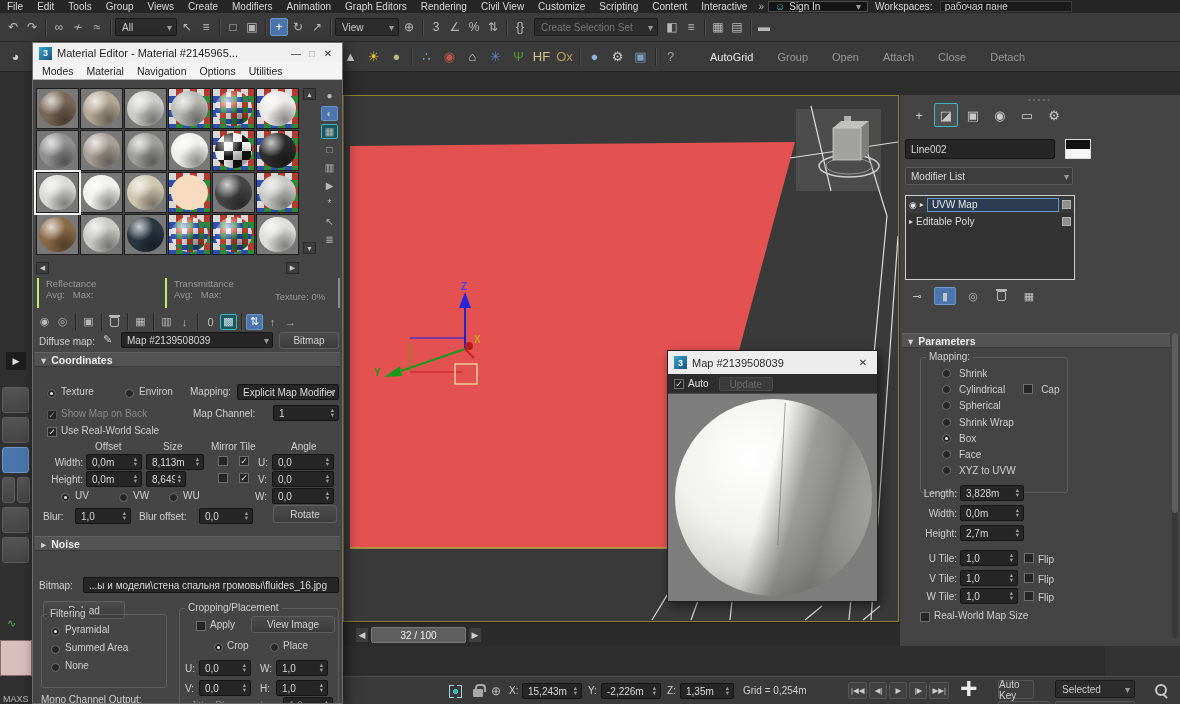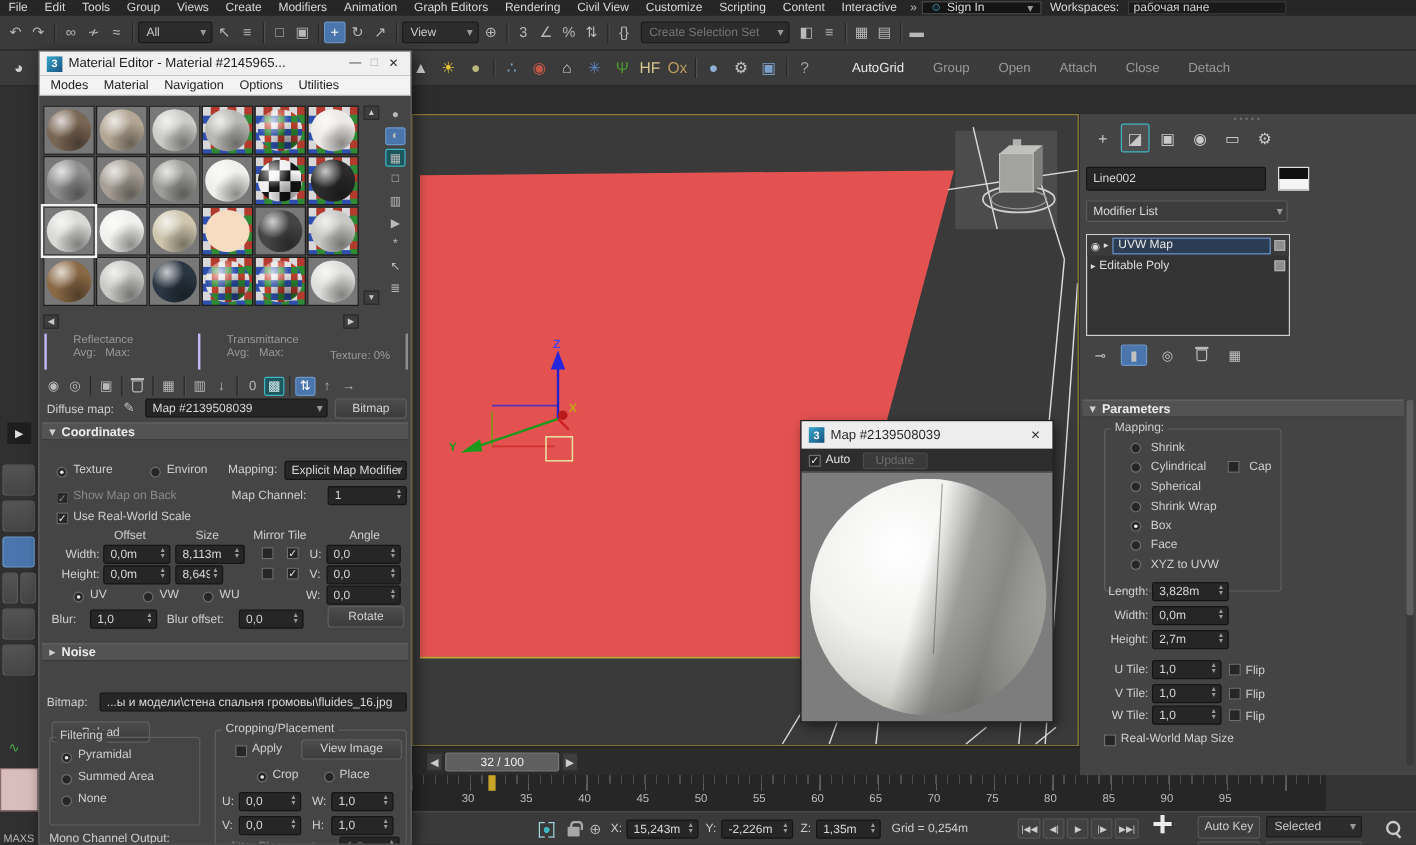--- a/index.html
+++ b/index.html
@@ -50,21 +50,21 @@
   .slot.sel{outline:2px solid #f2f2f2;z-index:2}
   .ball{position:absolute;inset:2px;border-radius:50%;display:block}
   .ball::after{content:"";position:absolute;inset:0;border-radius:50%;background:radial-gradient(circle at 33% 28%,rgba(255,255,255,.75),rgba(255,255,255,0) 40%),radial-gradient(circle at 70% 82%,rgba(0,0,0,.42),rgba(0,0,0,0) 48%)}
   .ball.flat::after{display:none}
   .ball.rgb{background:repeating-conic-gradient(#c04030 0% 25%,#2f8a34 0% 50%,#2f4fae 0% 75%,#e2e2e2 0% 100%);background-size:11px 11px}
   .ball.bw{background:repeating-conic-gradient(#161616 0% 25%,#f0f0f0 0% 50%,#161616 0% 75%,#f0f0f0 0% 100%);background-size:18px 18px}
   .sarr{position:absolute;width:13px;height:12px;background:#3d3d3d;border:1px solid #2a2a2a;color:#c8c8c8;font-size:7px;display:flex;align-items:center;justify-content:center}
   #stripicons{position:absolute;left:285px;top:8px;width:23px;display:flex;flex-direction:column;gap:3px;align-items:center}
   .strip-icon{width:17px;height:15px;display:flex;align-items:center;justify-content:center;color:#b9b9b9;font-size:10px;border-radius:2px}
   .statwrap{position:absolute;left:4px;top:198px;width:303px;height:30px;display:flex;color:#9a9a9a;font-size:9.5px}
-  .statcol{border-left:2px solid #c4b5fd;padding-left:22px;width:128px}
+  .statcol{border-left:2px solid #bef264;padding-left:7px;width:128px}
   .statend{border-left:2px solid #8f8f8f;margin-left:auto}
   #mtltools{position:absolute;left:3px;top:232px;width:304px;height:19px;display:flex;align-items:center;gap:1px}
   .field{position:absolute;height:16px;background:#262626;border:1px solid #151515;border-radius:2px;color:#d8d8d8;display:flex;align-items:center;padding:0 1px 0 5px;font-size:10px}
   .field.dim{color:#7e7e7e}
   .field .fv{flex:1;white-space:nowrap;overflow:hidden}
   .spin{width:9px;display:flex;flex-direction:column;align-items:center;line-height:4.6px;font-size:6.5px;color:#9c9c9c;flex:none}
   .spin::before{content:"▴"}.spin::after{content:"▾"}
   .drop{position:absolute;height:16px;background:#262626;border:1px solid #151515;border-radius:2px;color:#d8d8d8;display:flex;align-items:center;padding:0 14px 0 5px;font-size:10px;white-space:nowrap;overflow:hidden}
   .drop::after{content:"▾";position:absolute;right:3px;color:#9a9a9a}
   .btn{position:absolute;background:linear-gradient(#4c4c4c,#3c3c3c);border:1px solid #5f5f5f;border-radius:3px;color:#d2d2d2;display:flex;align-items:center;justify-content:center;font-size:10px}
@@ -713,37 +713,20 @@
     <span class="lbl" style="left:34px;top:515px">Real-World Map Size</span>
     <span class="vsb"></span>
   </div>
 
   <div id="sliderrow">
     <span class="sbtn" style="left:12px">◀</span>
     <span class="sthumb">32 / 100</span>
     <span class="sbtn" style="left:125px">▶</span>
   </div>
 
-  <div id="ruler">
-    <span id="marker"></span>
-  <span class="tick" style="left: 47px;">30</span>
-      <span class="tick" style="left: 95.54px;">35</span>
-      <span class="tick" style="left: 144.08px;">40</span>
-      <span class="tick" style="left: 192.62px;">45</span>
-      <span class="tick" style="left: 241.16px;">50</span>
-      <span class="tick" style="left: 289.7px;">55</span>
-      <span class="tick" style="left: 338.24px;">60</span>
-      <span class="tick" style="left: 386.78px;">65</span>
-      <span class="tick" style="left: 435.32px;">70</span>
-      <span class="tick" style="left: 483.86px;">75</span>
-      <span class="tick" style="left: 532.4px;">80</span>
-      <span class="tick" style="left: 580.94px;">85</span>
-      <span class="tick" style="left: 629.48px;">90</span>
-      <span class="tick" style="left: 678.02px;">95</span>
-    </div>
   <div id="rulerend"></div>
 
   <div id="statusrow">
     <span class="icon-isolate"></span>
     <span class="icon-lock"></span>
     <span style="position:absolute;left:148px;top:7px;color:#b8b8b8;font-size:12px">⊕</span>
     <span class="sflbl" style="left:166px">X:</span>
     <span class="field" style="left:179px;top:6px;width:60px">
         <span class="fv">15,243m</span>
         <span class="spin"></span>
@@ -760,21 +743,21 @@
       </span>
     <span class="sflbl" style="left:400px">Grid = 0,254m</span>
     <span class="pbwrap">
         <span class="pbtn">|◀◀</span>
         <span class="pbtn">◀|</span>
         <span class="pbtn">▶</span>
         <span class="pbtn">|▶</span>
         <span class="pbtn">▶▶|</span>
       </span>
     <span class="bigplus">+</span>
-    <span class="skbtn" style="left:655px;top:3px;width:52px">Auto Key</span>
+    <span class="skbtn" style="left:655px;top:3px;width:36px">Auto Key</span>
     <span class="tdrop" style="position:absolute;left:712px;top:3px;width:80px">
         <span>Selected</span>
       </span>
     <span class="skbtn" style="left:655px;top:24px;width:52px">Set Key</span>
     <span class="skbtn" style="left:712px;top:24px;width:80px">Key Filters...</span>
     <span class="icon-zoom" style="left:812px;top:7px"></span>
   </div>
 
 </div>
 

